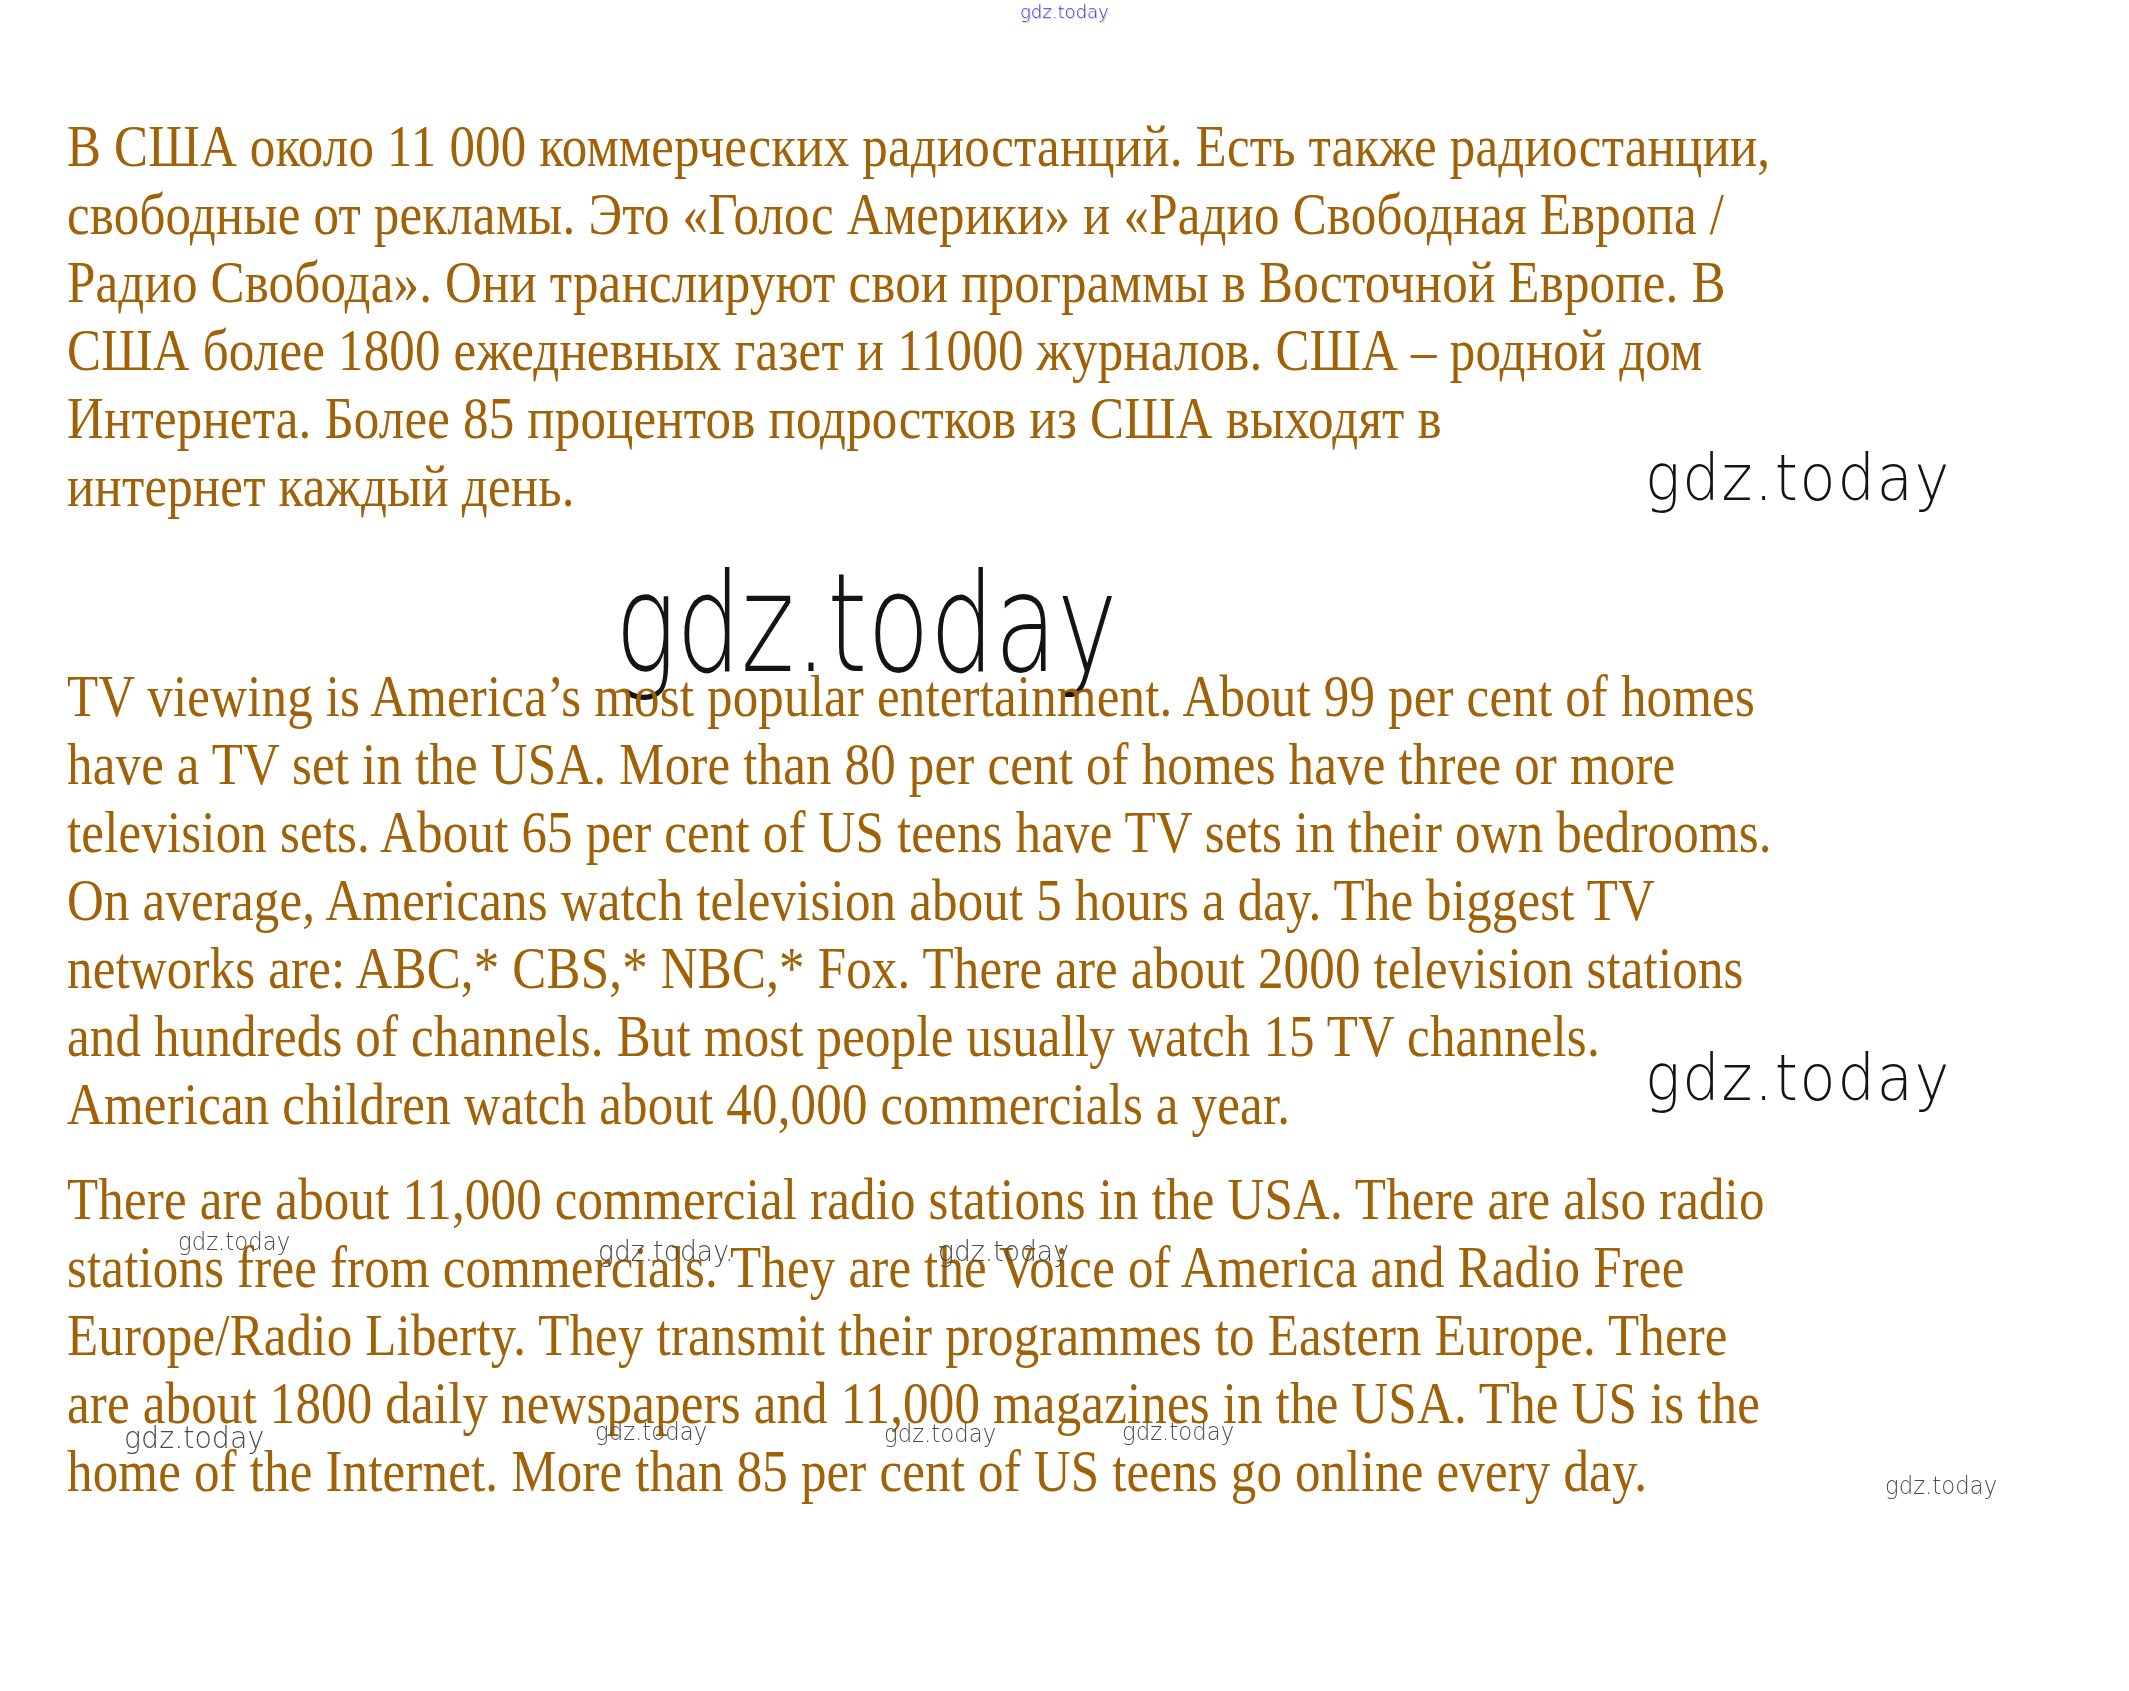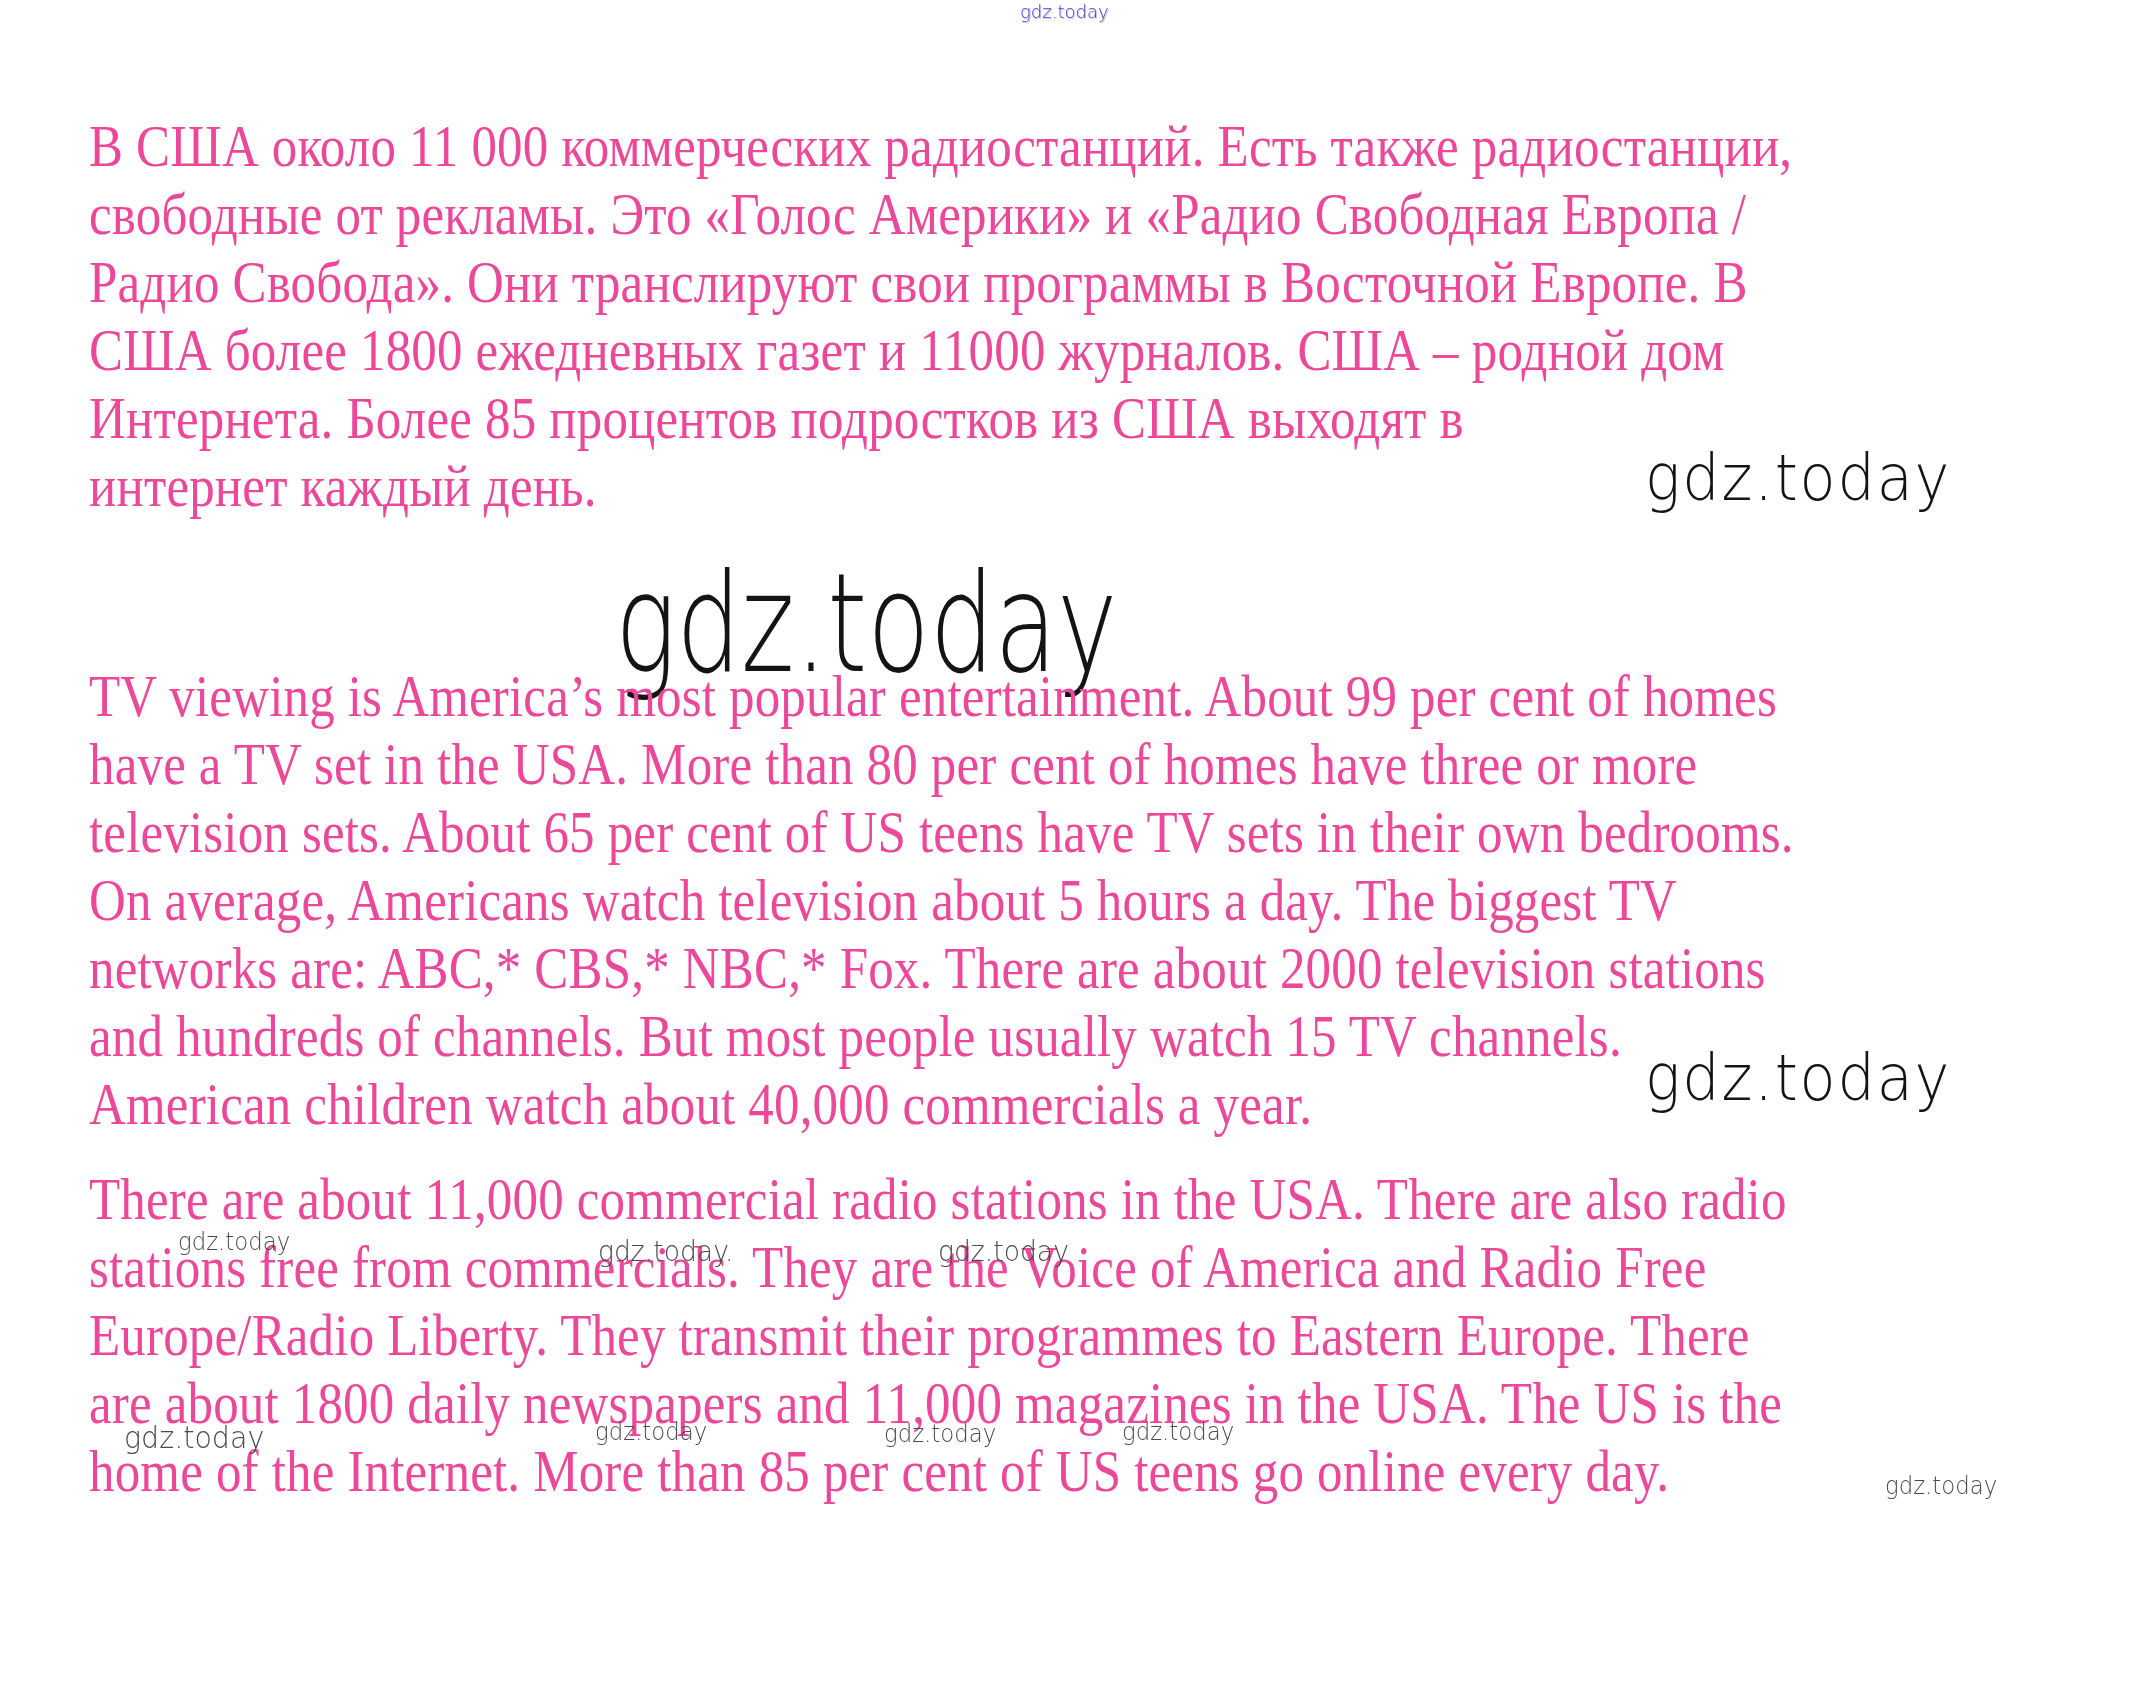--- a/index.html
+++ b/index.html
@@ -10,22 +10,22 @@
     width: 2129px;
     height: 1691px;
     position: relative;
     background: #ffffff;
     overflow: hidden;
     font-family: "Liberation Serif", serif;
   }
   
   .para {
     position: absolute;
-    left: 89px;
-    color: #ec4899;
+    left: 67px;
+    color: #a16207;
   }
   .line {
     white-space: nowrap;
     font-size: 60px;
     line-height: 68px;
     transform: scaleX(0.85);
     transform-origin: 0 50%;
     letter-spacing: 0.2px;
   }
   #para-russian { top: 112px; }

